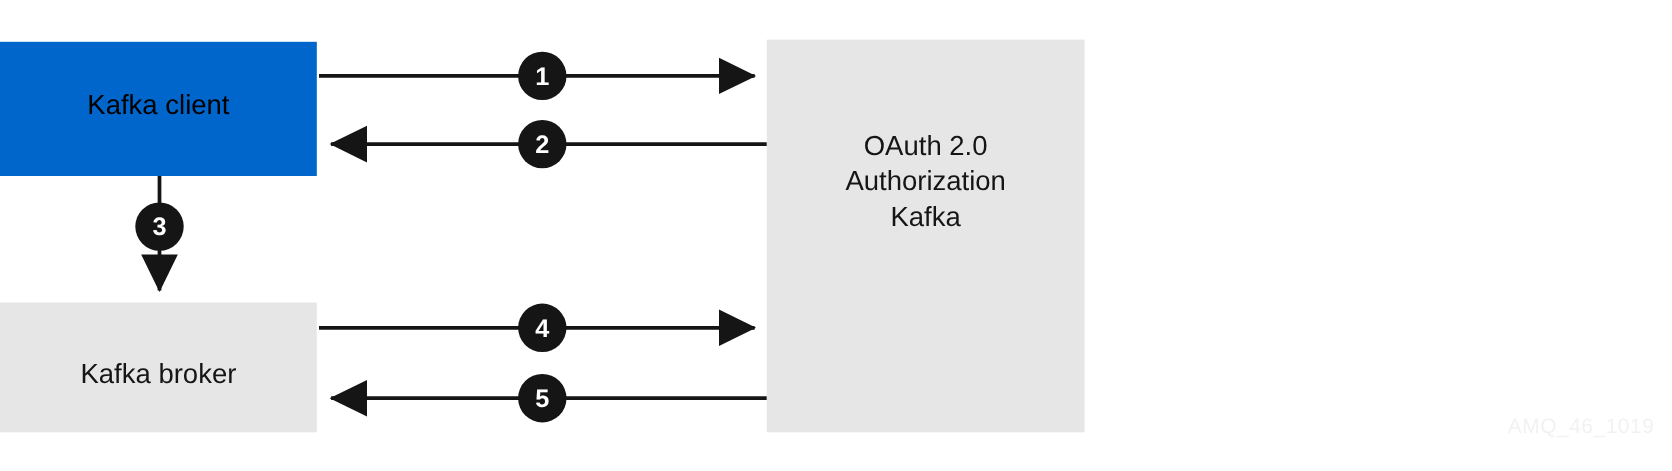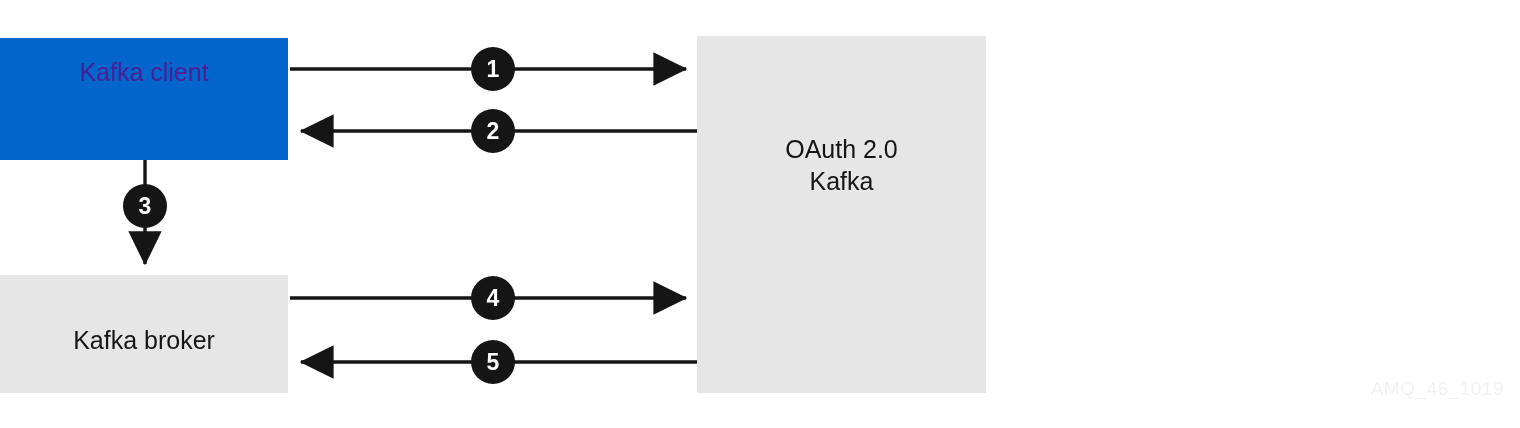--- a/index.html
+++ b/index.html
@@ -30,24 +30,24 @@
     position: absolute;
     display: flex;
     align-items: center;
     justify-content: center;
     text-align: center;
     line-height: 1.28;
     pointer-events: none;
   }
   .node-kafka-client {
     left: 0px;
-    top: 20px;
+    top: 44px;
     width: 288px;
     height: 104px;
-    color: #4c1d95;
+    color: #000000;
     font-size: 25px;
     font-weight: 400;
   }
   .node-kafka-broker {
     left: 0px;
     top: 275px;
     width: 288px;
     height: 130px;
     color: #151515;
     font-size: 25px;
@@ -136,18 +136,19 @@
       <text class="step-badge-text" x="493" y="362" text-anchor="middle" dominant-baseline="central">5</text>
     </g>
   </svg>
 
   <div class="node-label node-kafka-client">Kafka client</div>
 
   <div class="node-label node-kafka-broker">Kafka broker</div>
 
   <div class="node-label node-oauth-server">
     <span>OAuth 2.0</span>
+    <span>Authorization</span>
     <span>Kafka</span>
   </div>
 
   <div class="watermark">AMQ_46_1019</div>
 
 </div>
 
 </body></html>

